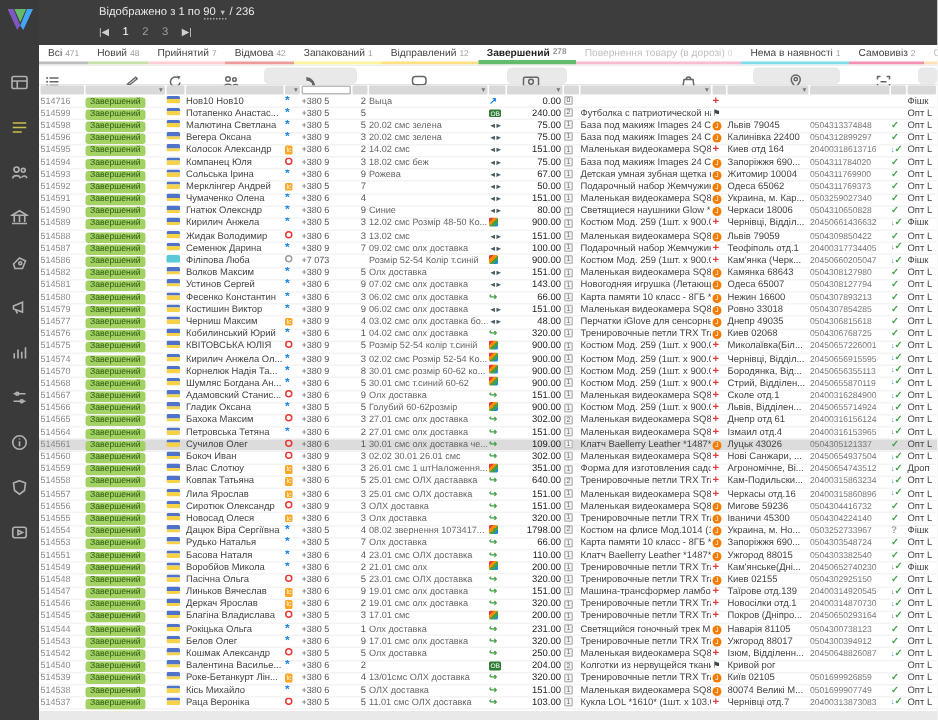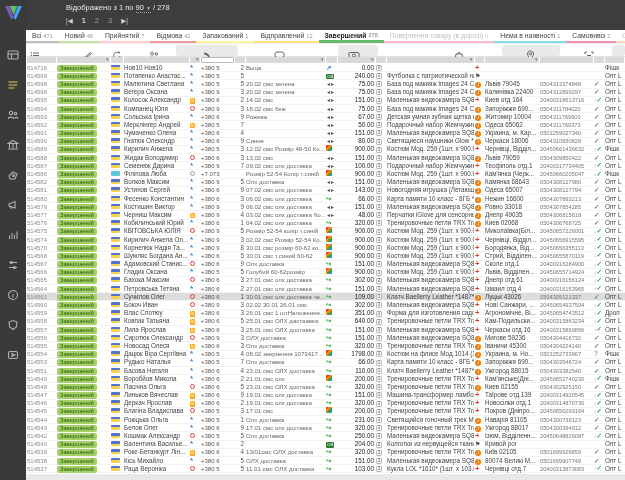--- a/index.html
+++ b/index.html
@@ -165,21 +165,21 @@
             <polygon points="5,4.5 8,6 5,7.5"></polygon>
           </svg>
         </div>
     </div>
   </div>
 
   <div class="topbar">
     <div class="shown-line">
       <span>Відображено з 1 по</span>
       <span class="per-page"><span>90</span> <span class="caret">▼</span></span>
-      <span>/ 278</span>
+      <span>/ 236</span>
     </div>
     <div class="pager">
       <span class="nav">|◀</span>
       <span class="pg cur">1</span>
       <span class="pg">2</span>
       <span class="pg">3</span>
       <span class="nav">▶|</span>
     </div>
   </div>
 

